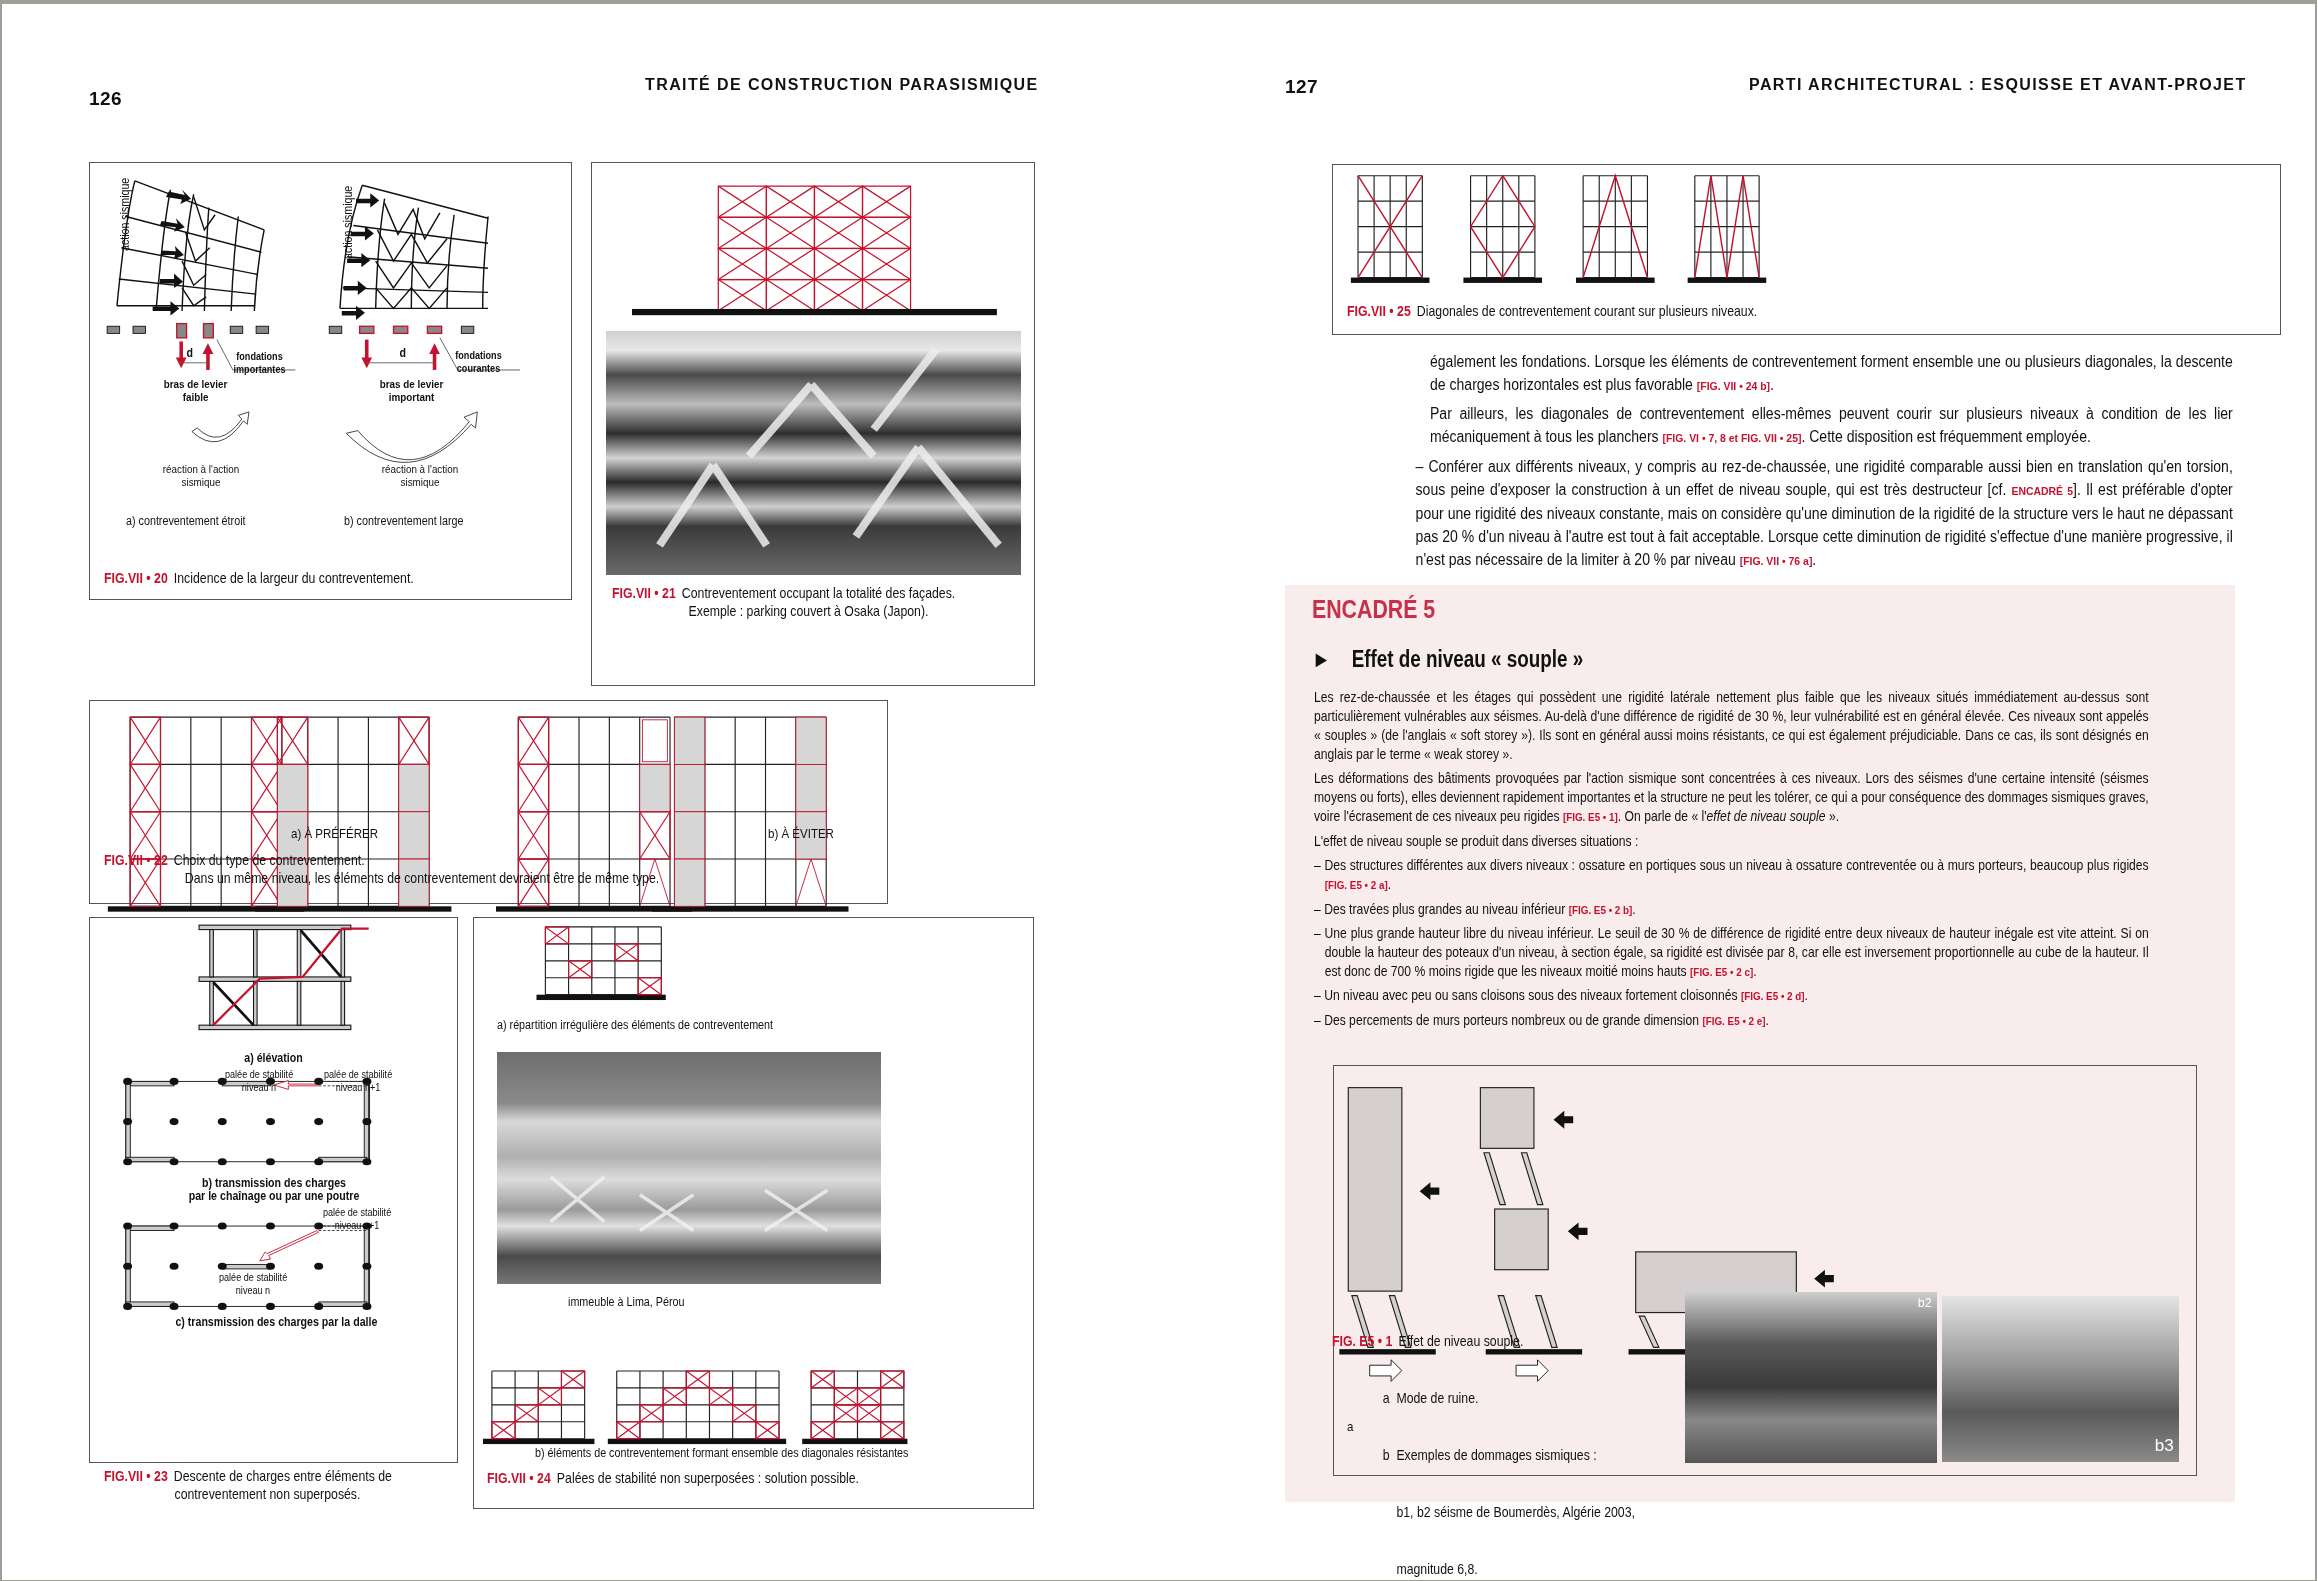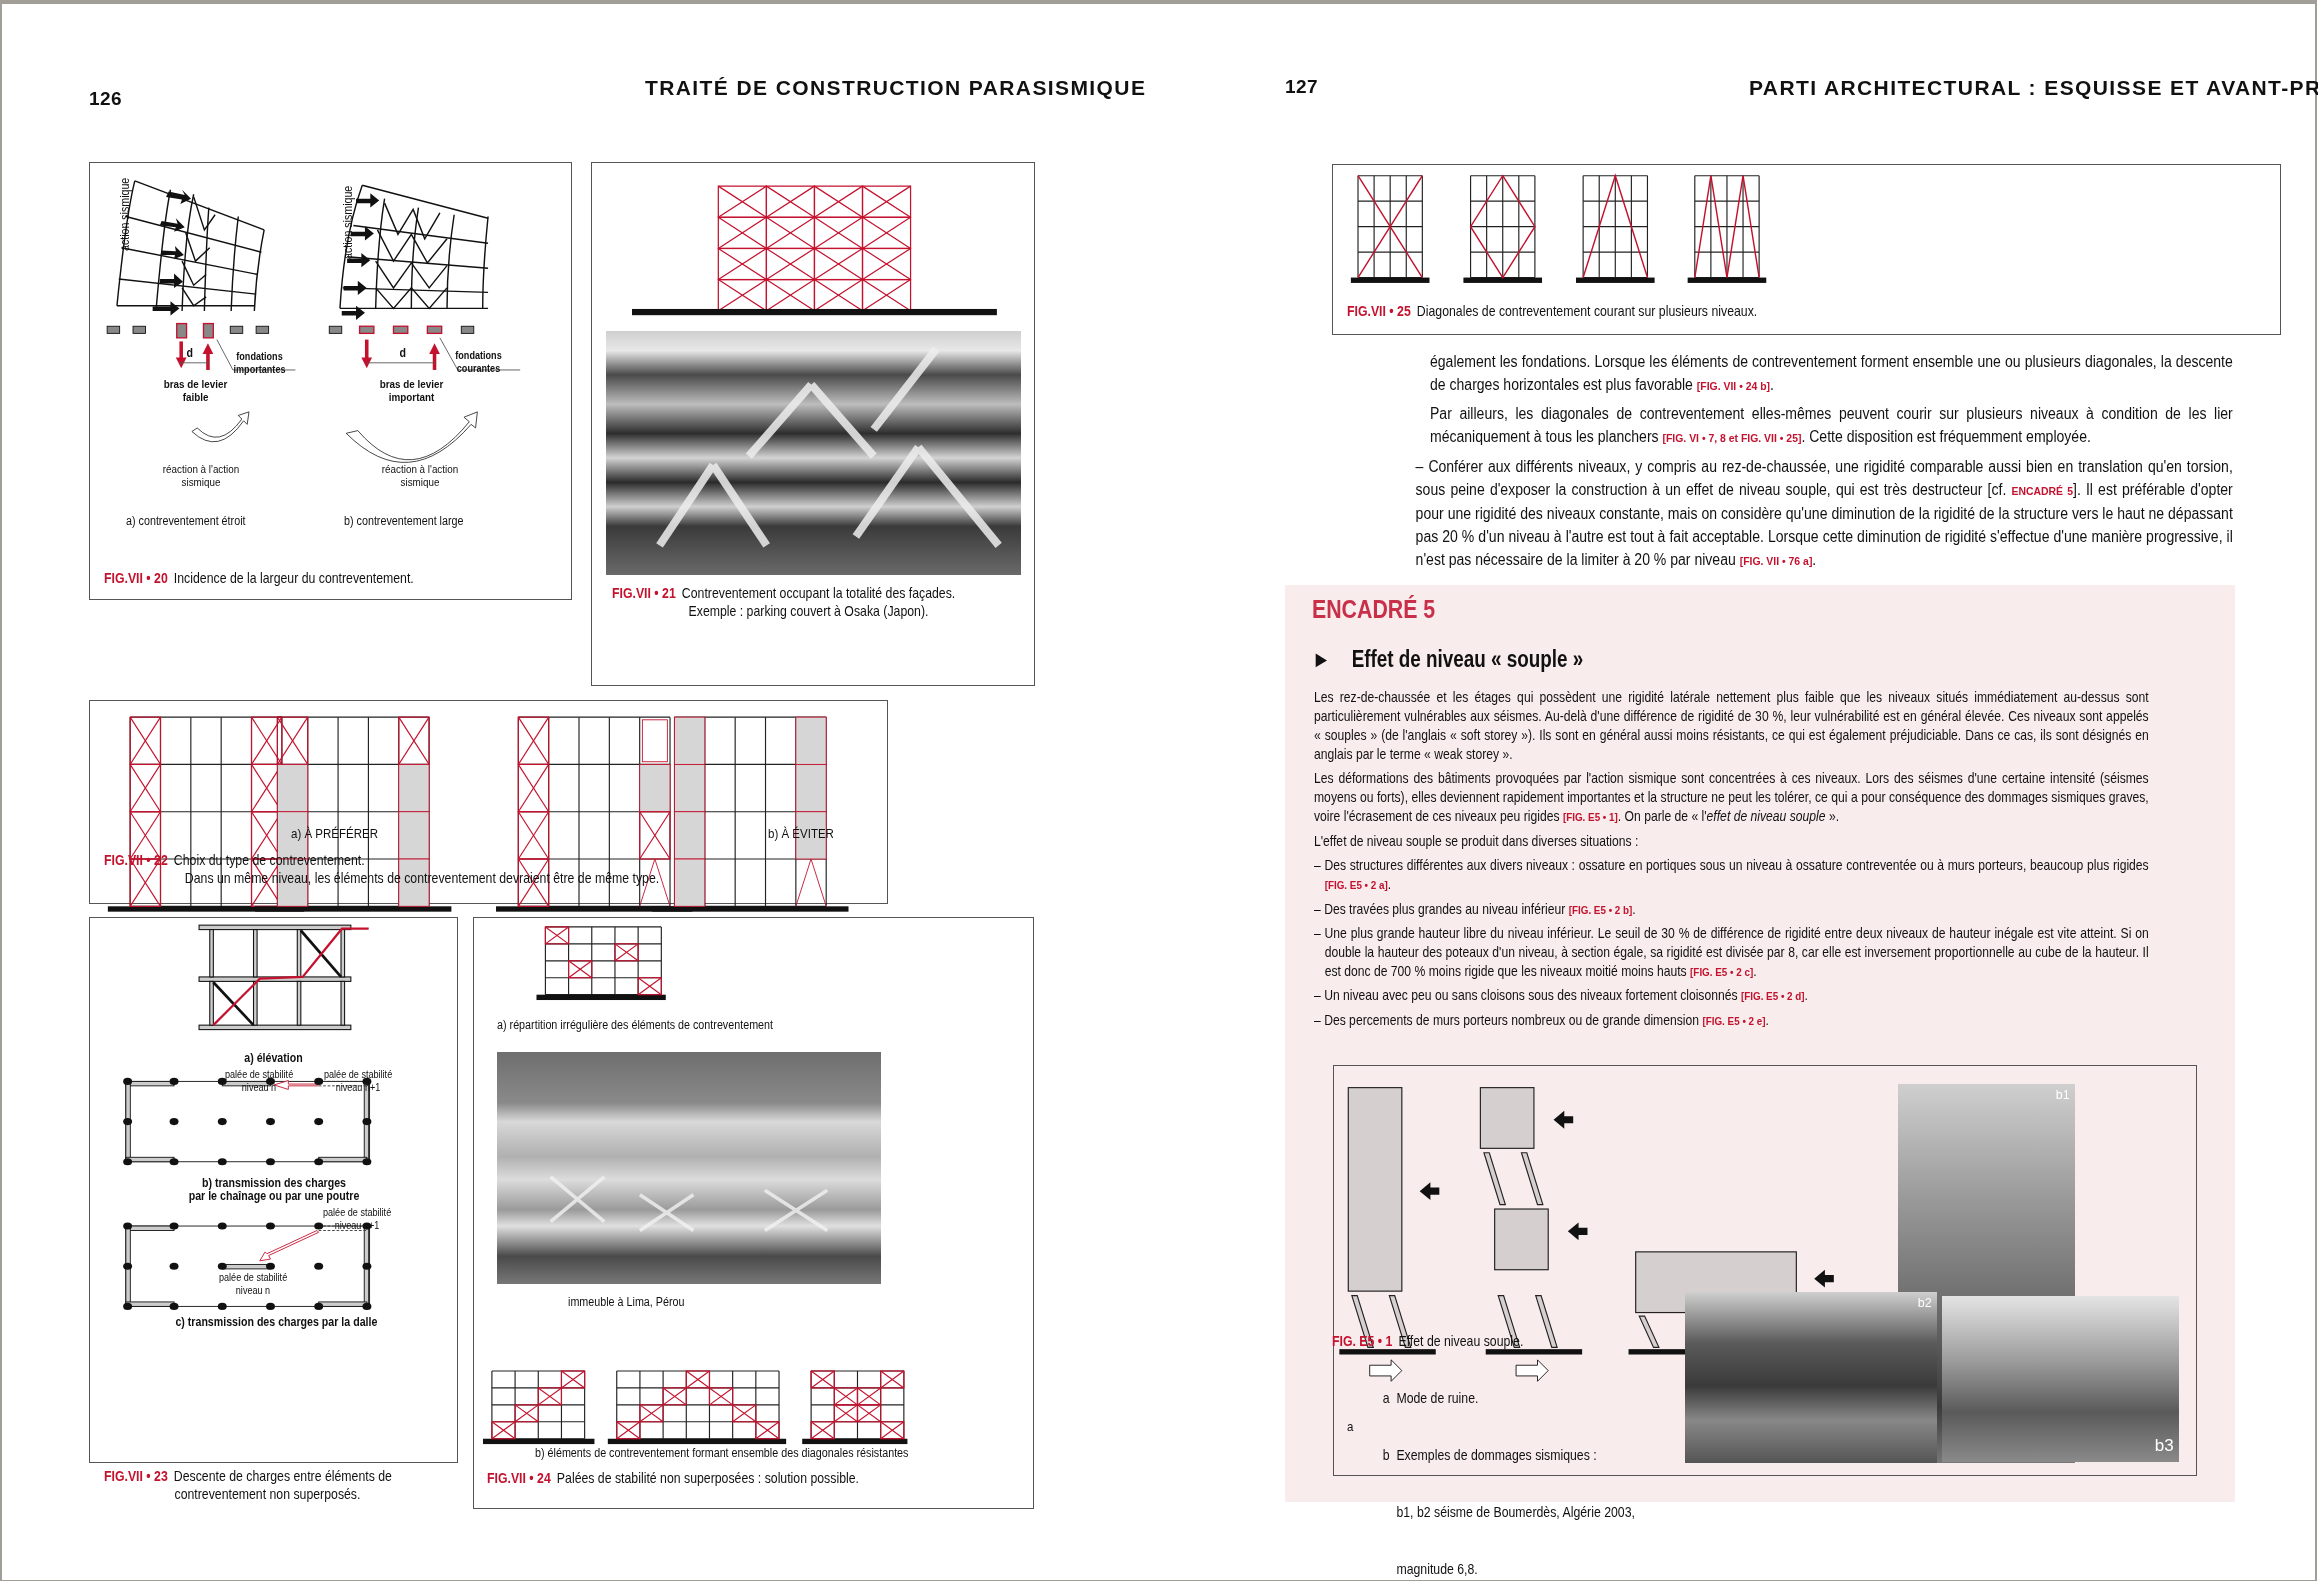--- a/index.html
+++ b/index.html
@@ -1,21 +1,21 @@
 <!DOCTYPE html>
 <html style="font-size:14.3px"><head>
 <meta charset="utf-8">
 <style>
   html,body{margin:0;padding:0;}
   body{width:2319px;height:1581px;position:relative;background:#fff;overflow:hidden;
        font-family:"Liberation Sans Narrow","Liberation Sans",sans-serif;color:#111;}
   .frame{position:absolute;left:0;top:0;width:2313px;height:1576px;border:2.7px solid #a19e98;border-top-width:4.5px;box-sizing:content-box;}
   .abs{position:absolute;}
   .pageno{font-weight:bold;font-size:19px;letter-spacing:0.4px;top:76px;}
-  .runhead{font-weight:bold;font-size:21px;letter-spacing:1.4px;top:76px;white-space:nowrap;}
+  .runhead{font-weight:bold;font-size:16px;letter-spacing:1.4px;top:76px;white-space:nowrap;}
   .box{position:absolute;border:1.8px solid #555;background:#fff;box-sizing:border-box;}
   .cap{position:absolute;font-size:14.3px;line-height:18px;white-space:nowrap;transform:scaleX(0.86);transform-origin:left top;}
   .figlabel{color:#c4122e;font-weight:bold;margin-right:7.1px;}
   .lbl{position:absolute;font-size:12.5px;line-height:13.4px;text-align:center;white-space:nowrap;transform:scaleX(0.85);transform-origin:center top;}
   .lbl-l{position:absolute;font-size:13.4px;white-space:nowrap;transform:scaleX(0.86);transform-origin:left top;}
   svg{position:absolute;overflow:visible;}
   .photo{position:absolute;overflow:hidden;}
   .body-text{position:absolute;font-size:15.6px;line-height:23px;text-align:justify;transform:scaleX(0.9);transform-origin:left top;}
   .body-text p{margin:0 0 5.4px 0;}
   .ref{color:#c4122e;font-weight:bold;font-size:11.6px;}
@@ -812,23 +812,20 @@
       <path d="M262 185 l12 -10 0 6 10 0 0 8 -10 0 0 6z"></path>
         <path d="M538 238 l12 -10 0 6 10 0 0 8 -10 0 0 6z"></path>
     </g>
     <g fill="#fff" stroke="#111">
       <path d="M40 335 l24 0 0 -6 12 12 -12 12 0 -6 -24 0z"></path>
         <path d="M204 335 l24 0 0 -6 12 12 -12 12 0 -6 -24 0z"></path>
         <path d="M418 335 l24 0 0 -6 12 12 -12 12 0 -6 -24 0z"></path>
     </g>
   </svg>
   <div class="lbl-l" style="left:12.5px;top:353px;">a</div>
-  <div class="photo" style="left:564px;top:18px;width:177px;height:412px;max-height:379px;background:linear-gradient(180deg,#cfcfcf,#9a9a9a 30%,#6a6a6a 60%,#3a3a3a 85%,#777);">
-      <span style="position:absolute;right:5.4px;top:3.6px;color:#fff;font-size:12.5px;">b1</span>
-    </div>
   <div class="photo" style="left:380px;top:451px;width:250px;height:0px;"></div>
   <div class="cap" style="left:12.5px;top:571px;"></div>
 </div>
 <div class="photo" style="left:1685px;top:1292px;width:252px;height:171px;background:linear-gradient(180deg,#cfcfcf,#5a5a5a 30%,#3a3a3a 55%,#888 75%,#555);">
     <span style="position:absolute;right:5.4px;top:3.6px;color:#fff;font-size:12.5px;">b2</span>
   </div>
 <div class="photo" style="left:1942px;top:1296px;width:237px;height:166px;background:linear-gradient(180deg,#e4e4e4,#9a9a9a 40%,#5a5a5a 70%,#8a8a8a);">
     <span style="position:absolute;right:5.4px;bottom:6px;color:#fff;font-size:17px;">b3</span>
   </div>
 <div class="cap" style="left:1332px;top:1332px;line-height:19px;">

